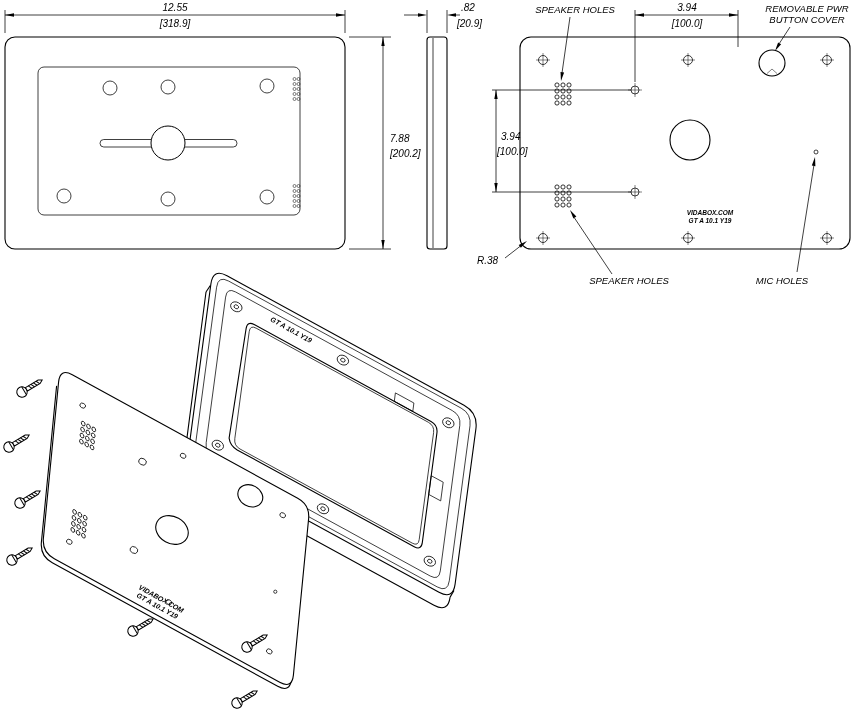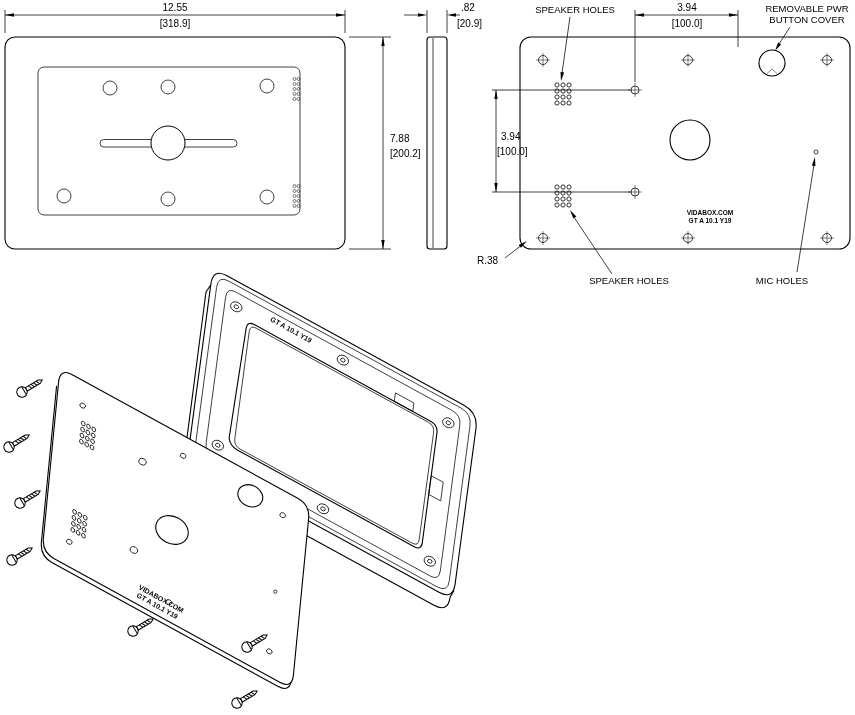--- a/index.html
+++ b/index.html
@@ -1,16 +1,16 @@
 <!DOCTYPE html>
 <html><head>
 <meta charset="utf-8">
 <style>
   html,body{margin:0;padding:0;background:#fff;}
-  .sheet{width:855px;height:715px;position:relative;background:#fff;overflow:hidden;}
+  .sheet{width:855px;height:715px;position:relative;background:#fff;overflow:hidden;font-style:italic;}
   svg{display:block;}
   text{fill:#000;font-family:"Liberation Sans",sans-serif;}
   .dim{font-size:10px;}
   .lbl{font-size:9.5px;}
   .eng{font-size:6.5px;font-weight:bold;}
   .engi{font-size:7px;font-weight:bold;}
   .ln{stroke:#000;stroke-width:1.1;fill:none;stroke-linejoin:round;}
   .lnf{stroke:#000;stroke-width:1.1;fill:#fff;stroke-linejoin:round;}
   .tn{stroke:#000;stroke-width:0.75;fill:none;}
   .tnx{stroke:#000;stroke-width:0.5;fill:none;}

